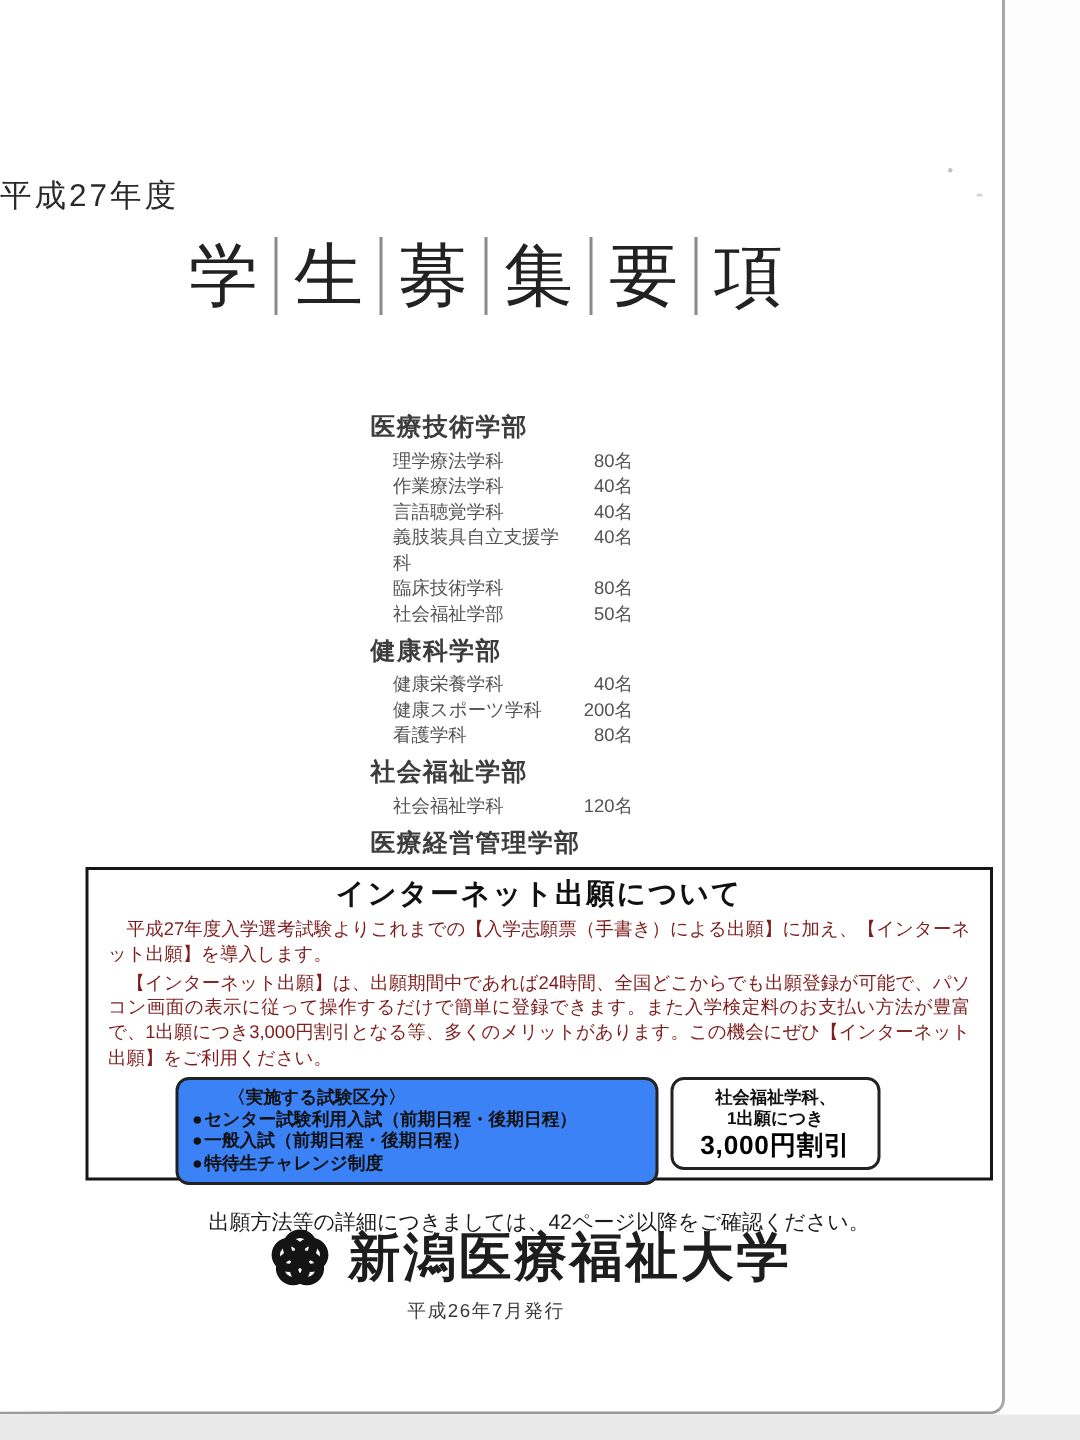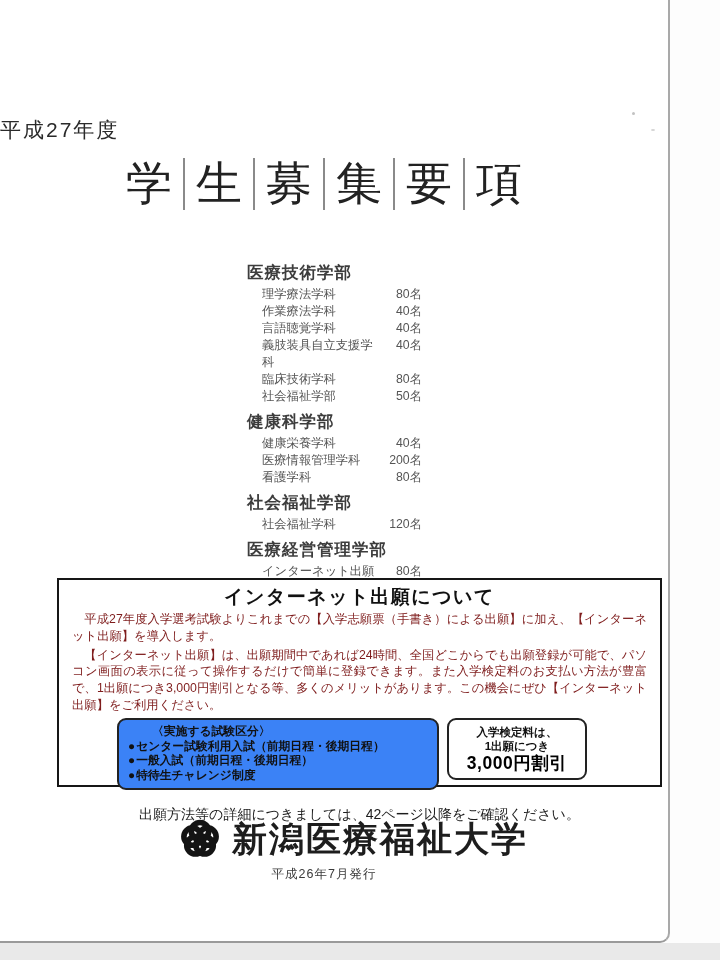--- a/index.html
+++ b/index.html
@@ -33,21 +33,21 @@
   .main-title .tchar{line-height:52px;}
   .tbar{width:2px;height:52px;background:#8a8a8a;}
   
   .faculties{
     position:absolute;left:247px;top:258px;width:175px;
   }
   .fac-name{
     font-size:16.5px;font-weight:bold;line-height:21px;
     letter-spacing:1px;color:#3d3d3d;margin:6px 0 3px 0;
   }
-  .fac-name.first{margin-top:4px;}
+  .fac-name.first{margin-top:17px;}
   .dept-row{
     display:flex;justify-content:space-between;
     padding-left:15px;line-height:17px;font-size:12.3px;color:#555;
   }
   .dept-cap{min-width:46px;text-align:right;color:#555;}
   
   .net-box{
     position:absolute;left:57px;top:578px;width:601px;height:205px;
     border:2.5px solid #161616;background:#fff;
   }
@@ -150,21 +150,21 @@
       <span>社会福祉学部</span>
       <span class="dept-cap">50名</span>
     </div>
 
     <div class="fac-name">健康科学部</div>
     <div class="dept-row">
       <span>健康栄養学科</span>
       <span class="dept-cap">40名</span>
     </div>
     <div class="dept-row">
-      <span>医療情報管理学科</span>
+      <span>健康スポーツ学科</span>
       <span class="dept-cap">200名</span>
     </div>
     <div class="dept-row">
       <span>看護学科</span>
       <span class="dept-cap">80名</span>
     </div>
 
     <div class="fac-name">社会福祉学部</div>
     <div class="dept-row">
       <span>社会福祉学科</span>
@@ -194,21 +194,21 @@
           <span class="bullet">●</span>
           <span>一般入試（前期日程・後期日程）</span>
         </div>
         <div class="exam-item">
           <span class="bullet">●</span>
           <span>特待生チャレンジ制度</span>
         </div>
       </div>
 
       <div class="discount-box">
-        <div class="disc-l">入学検定料は、</div>
+        <div class="disc-l">社会福祉学科、</div>
         <div class="disc-l">1出願につき</div>
         <div class="disc-big">3,000円割引</div>
       </div>
     </div>
 
     <div class="net-note">出願方法等の詳細につきましては、42ページ以降をご確認ください。</div>
   </div>
 
   <div class="footer-row">
     <svg class="logo" viewBox="0 0 60 64" aria-hidden="true">

